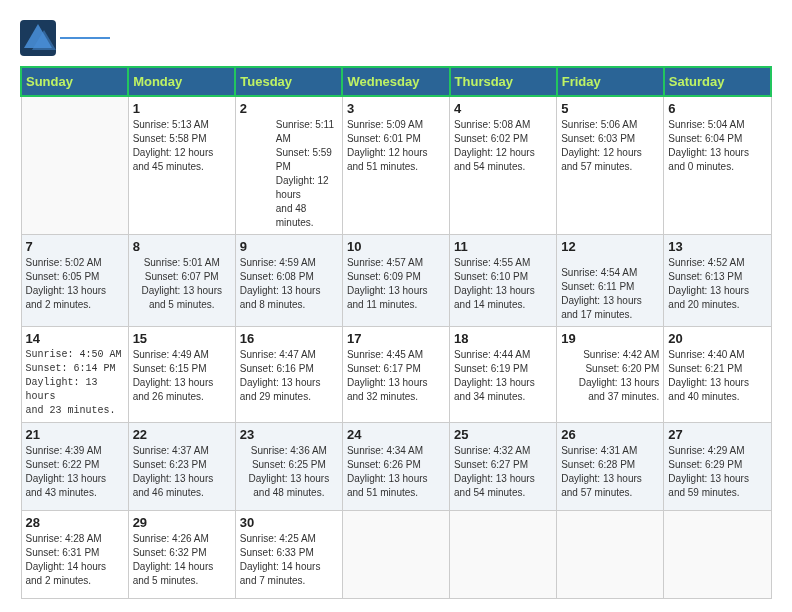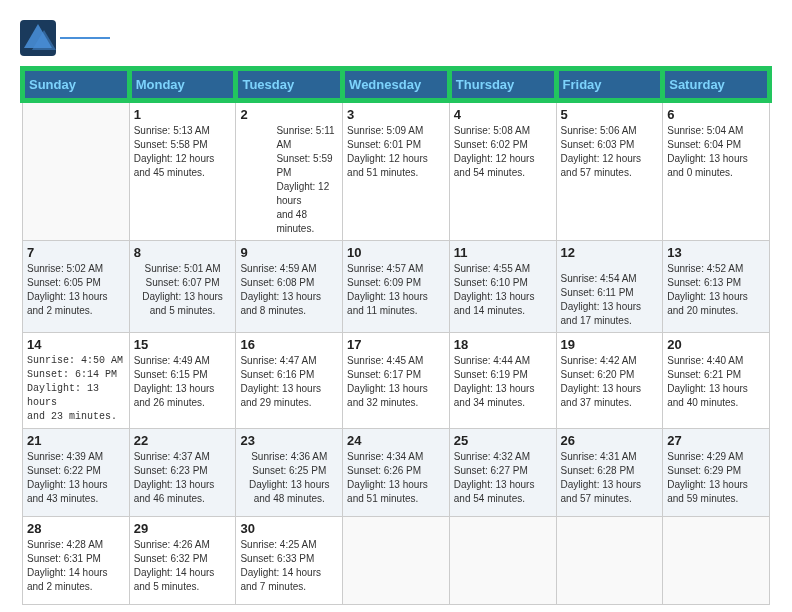--- a/index.html
+++ b/index.html
@@ -33,26 +33,26 @@
       font-size: 15px;
       color: #333;
     }
     .calendar {
       width: 100%;
       border-collapse: collapse;
       font-size: 11px;
     }
     .calendar th {
       background: #2a6496;
-      color: #7dd3fc;
+      color: #bef264;
       padding: 6px 4px;
       text-align: left;
       font-size: 13px;
       font-weight: bold;
-      border: 5px solid #22c55e;
+      border: 2px solid #22c55e;
     }
     .calendar td {
       border: 1px solid #ccc;
       vertical-align: top;
       padding: 4px;
       width: calc(100% / 7);
       height: 88px;
       background: #fff;
     }
     .calendar td.empty {
@@ -238,21 +238,21 @@
         </td>
         <td>
           <div class="day-num">18</div>
           <div class="day-info" style="white-space: pre-line;">Sunrise: 4:44 AM
 Sunset: 6:19 PM
 Daylight: 13 hours
 and 34 minutes.</div>
         </td>
         <td>
           <div class="day-num">19</div>
-          <div class="day-info" style="white-space: pre-line;">Sunrise: 4:42 AM
+          <div class="day-info" style="white-space: pre-line; text-align: right;">Sunrise: 4:42 AM
 Sunset: 6:20 PM
 Daylight: 13 hours
 and 37 minutes.</div>
         </td>
         <td>
           <div class="day-num">20</div>
           <div class="day-info" style="white-space: pre-line;">Sunrise: 4:40 AM
 Sunset: 6:21 PM
 Daylight: 13 hours
 and 40 minutes.</div>

